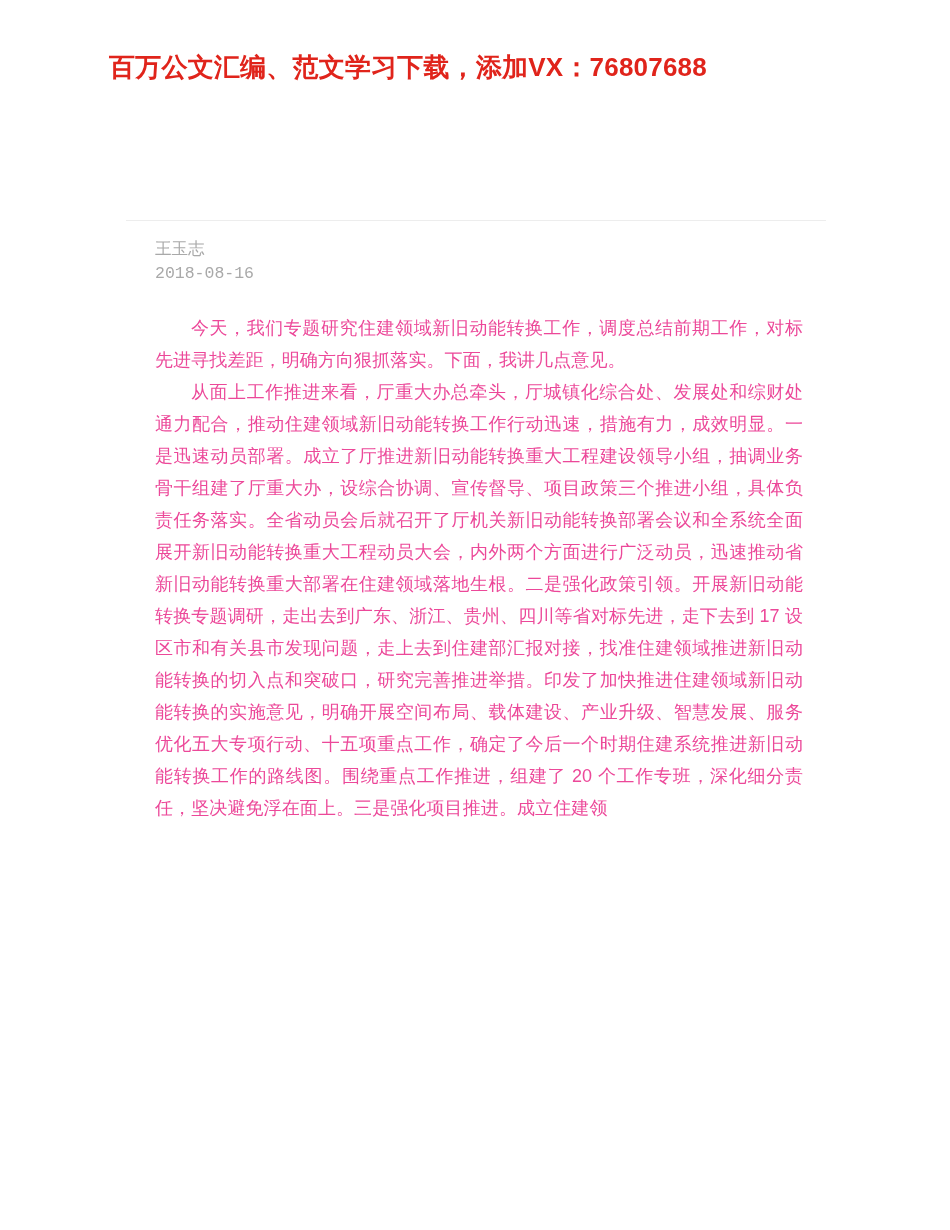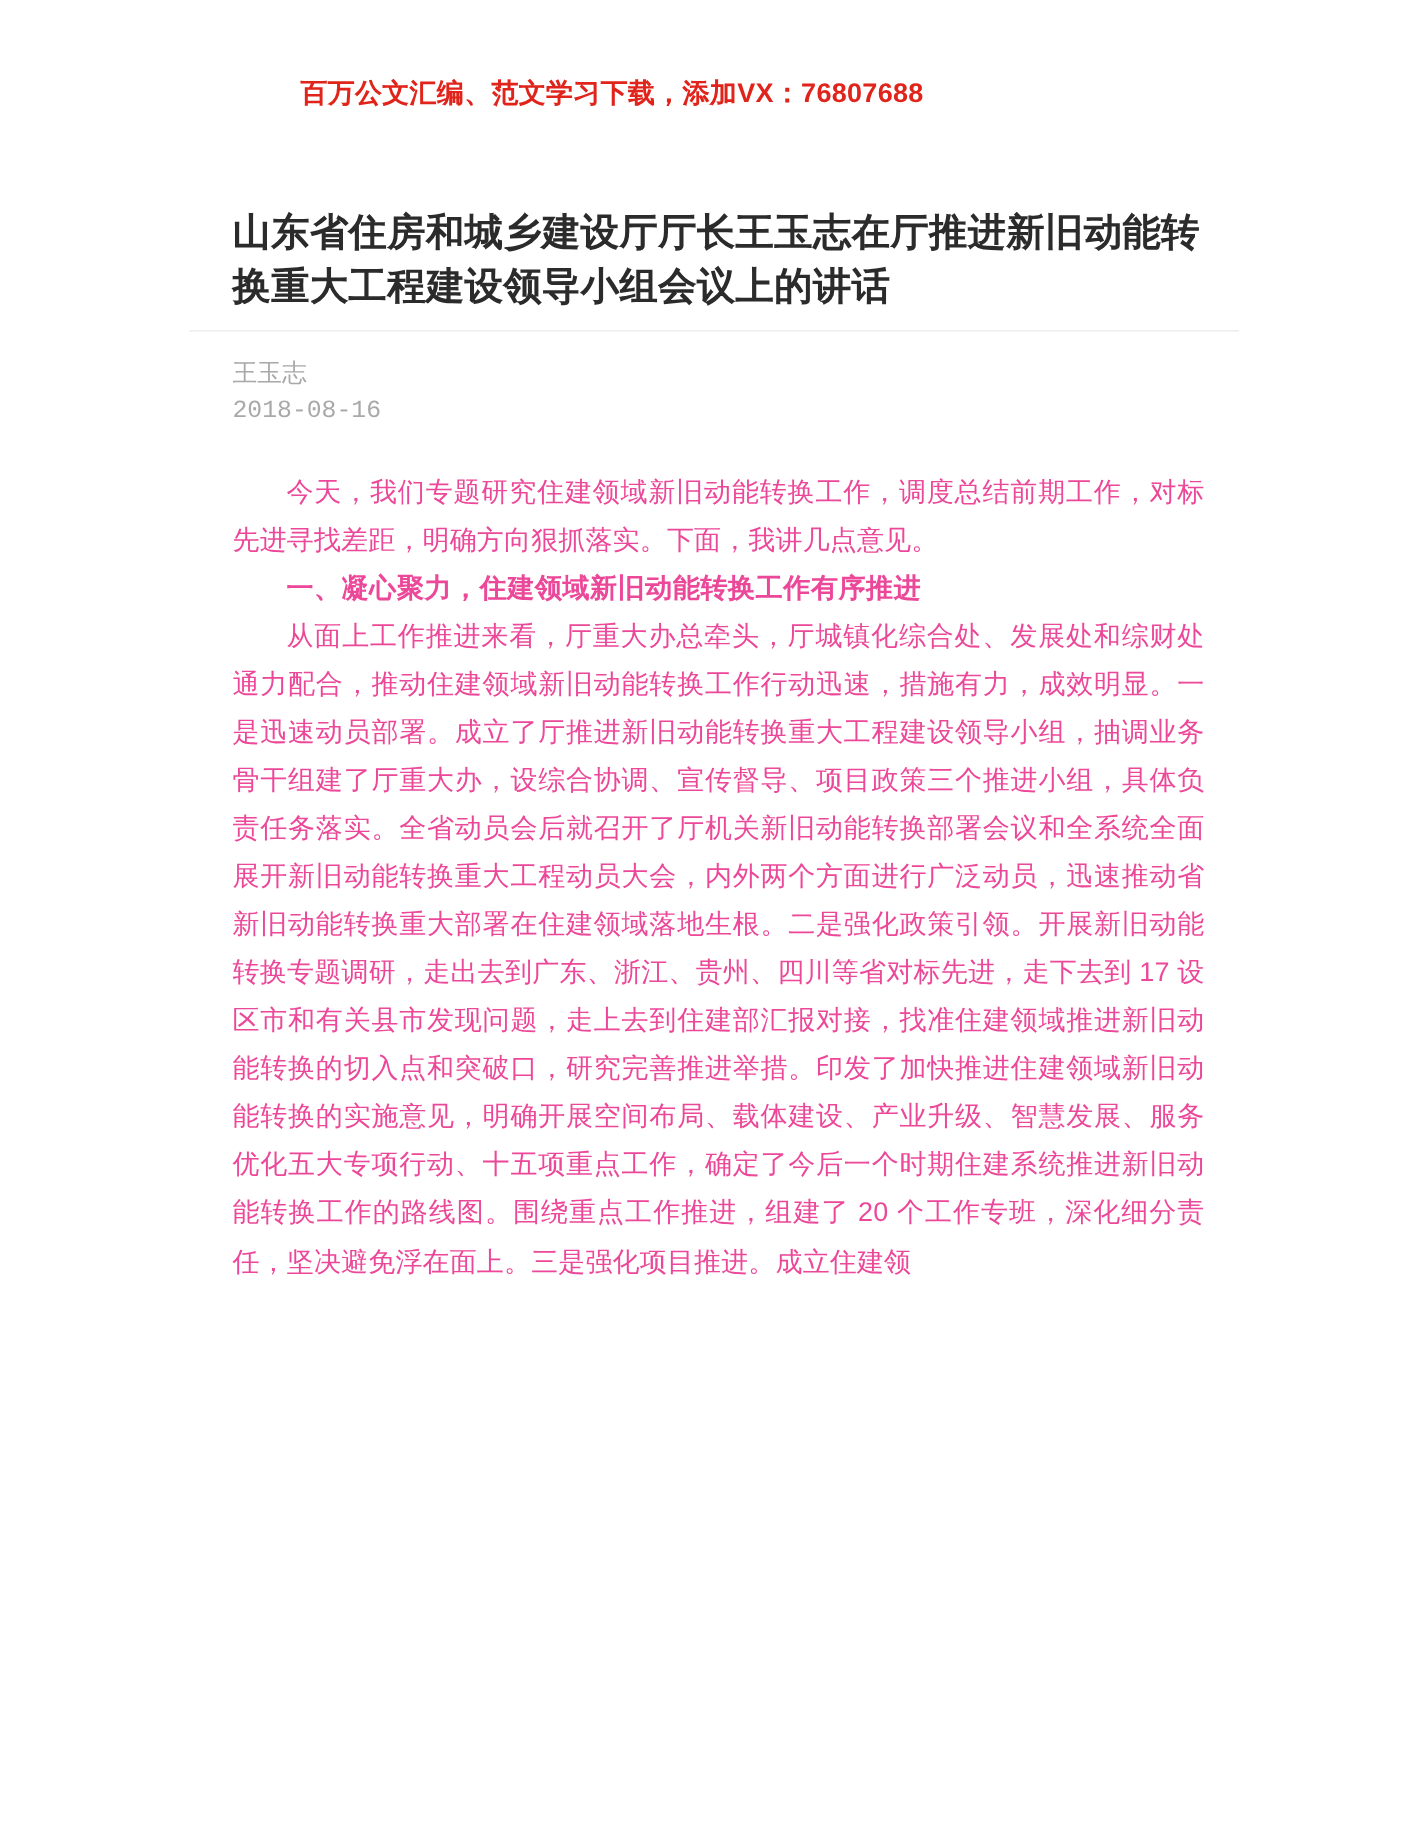--- a/index.html
+++ b/index.html
@@ -25,21 +25,21 @@
   }
 
   
   .promo-banner {
     position: absolute;
     top: 50px;
     left: 0;
     width: 816px;
     text-align: center;
     color: #e0241b;
-    font-size: 18px;
+    font-size: 26px;
     font-weight: 700;
     letter-spacing: 0.2px;
     white-space: nowrap;
   }
 
   
   .doc-header {
     position: absolute;
     top: 137px;
     left: 155px;
@@ -110,36 +110,32 @@
     letter-spacing: 0.4px;
   }
 </style>
 </head>
 <body>
 
 <div class="page">
 
   <div class="promo-banner">百万公文汇编、范文学习下载，添加VX：76807688</div>
 
-  <div class="doc-header">
-    <h1 class="doc-title">山东省住房和城乡建设厅厅长王玉志在厅推进新旧动能转换重大工程建设领导小组会议上的讲话</h1>
-  </div>
 
   <div class="header-divider"></div>
 
   <div class="doc-meta">
     <span class="meta-line">王玉志</span>
     <span class="meta-line">2018-08-16</span>
   </div>
 
   <div class="doc-body">
 
 
     <p class="para">今天，我们专题研究住建领域新旧动能转换工作，调度总结前期工作，对标先进寻找差距，明确方向狠抓落实。下面，我讲几点意见。</p>
 
-    <p class="para section-heading">一、凝心聚力，住建领域新旧动能转换工作有序推进</p>
 
 
     <p class="para">从面上工作推进来看，厅重大办总牵头，厅城镇化综合处、发展处和综财处通力配合，推动住建领域新旧动能转换工作行动迅速，措施有力，成效明显。一是迅速动员部署。成立了厅推进新旧动能转换重大工程建设领导小组，抽调业务骨干组建了厅重大办，设综合协调、宣传督导、项目政策三个推进小组，具体负责任务落实。全省动员会后就召开了厅机关新旧动能转换部署会议和全系统全面展开新旧动能转换重大工程动员大会，内外两个方面进行广泛动员，迅速推动省新旧动能转换重大部署在住建领域落地生根。二是强化政策引领。开展新旧动能转换专题调研，走出去到广东、浙江、贵州、四川等省对标先进，走下去到 17 设区市和有关县市发现问题，走上去到住建部汇报对接，找准住建领域推进新旧动能转换的切入点和突破口，研究完善推进举措。印发了加快推进住建领域新旧动能转换的实施意见，明确开展空间布局、载体建设、产业升级、智慧发展、服务优化五大专项行动、十五项重点工作，确定了今后一个时期住建系统推进新旧动能转换工作的路线图。围绕重点工作推进，组建了 20 个工作专班，深化细分责任，坚决避免浮在面上。三是强化项目推进。成立住建领</p>
 
   </div>
 
 </div>
 
 </body></html>

